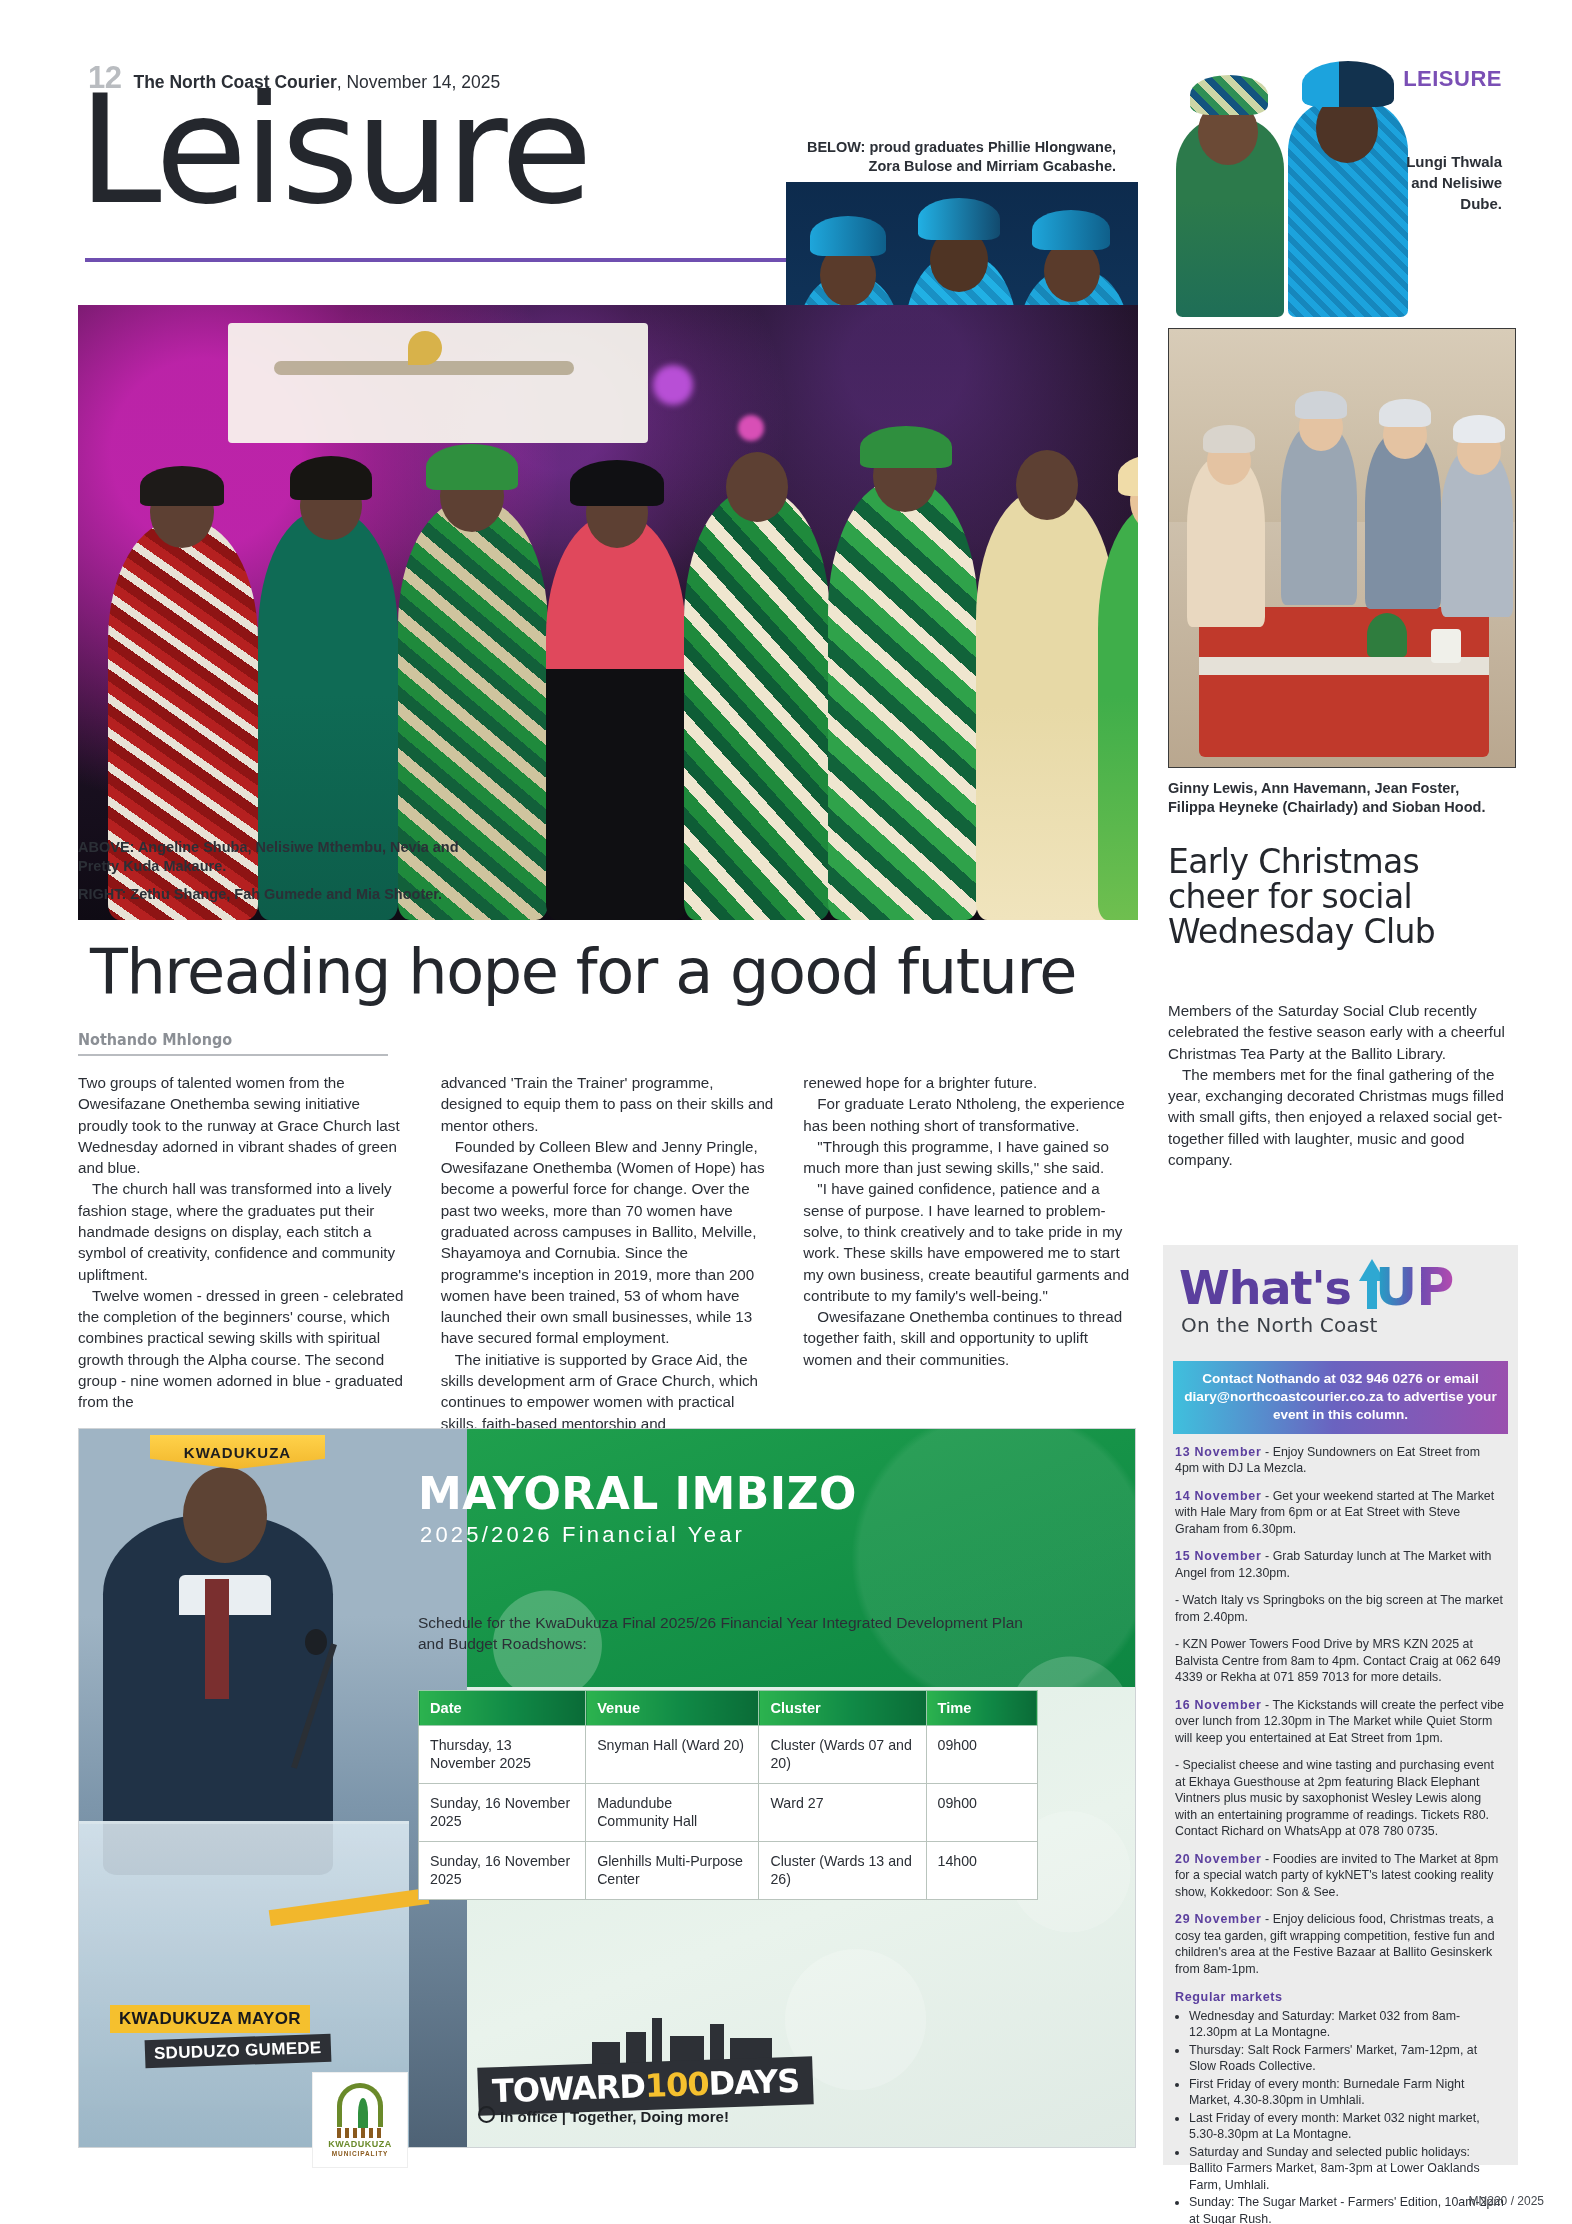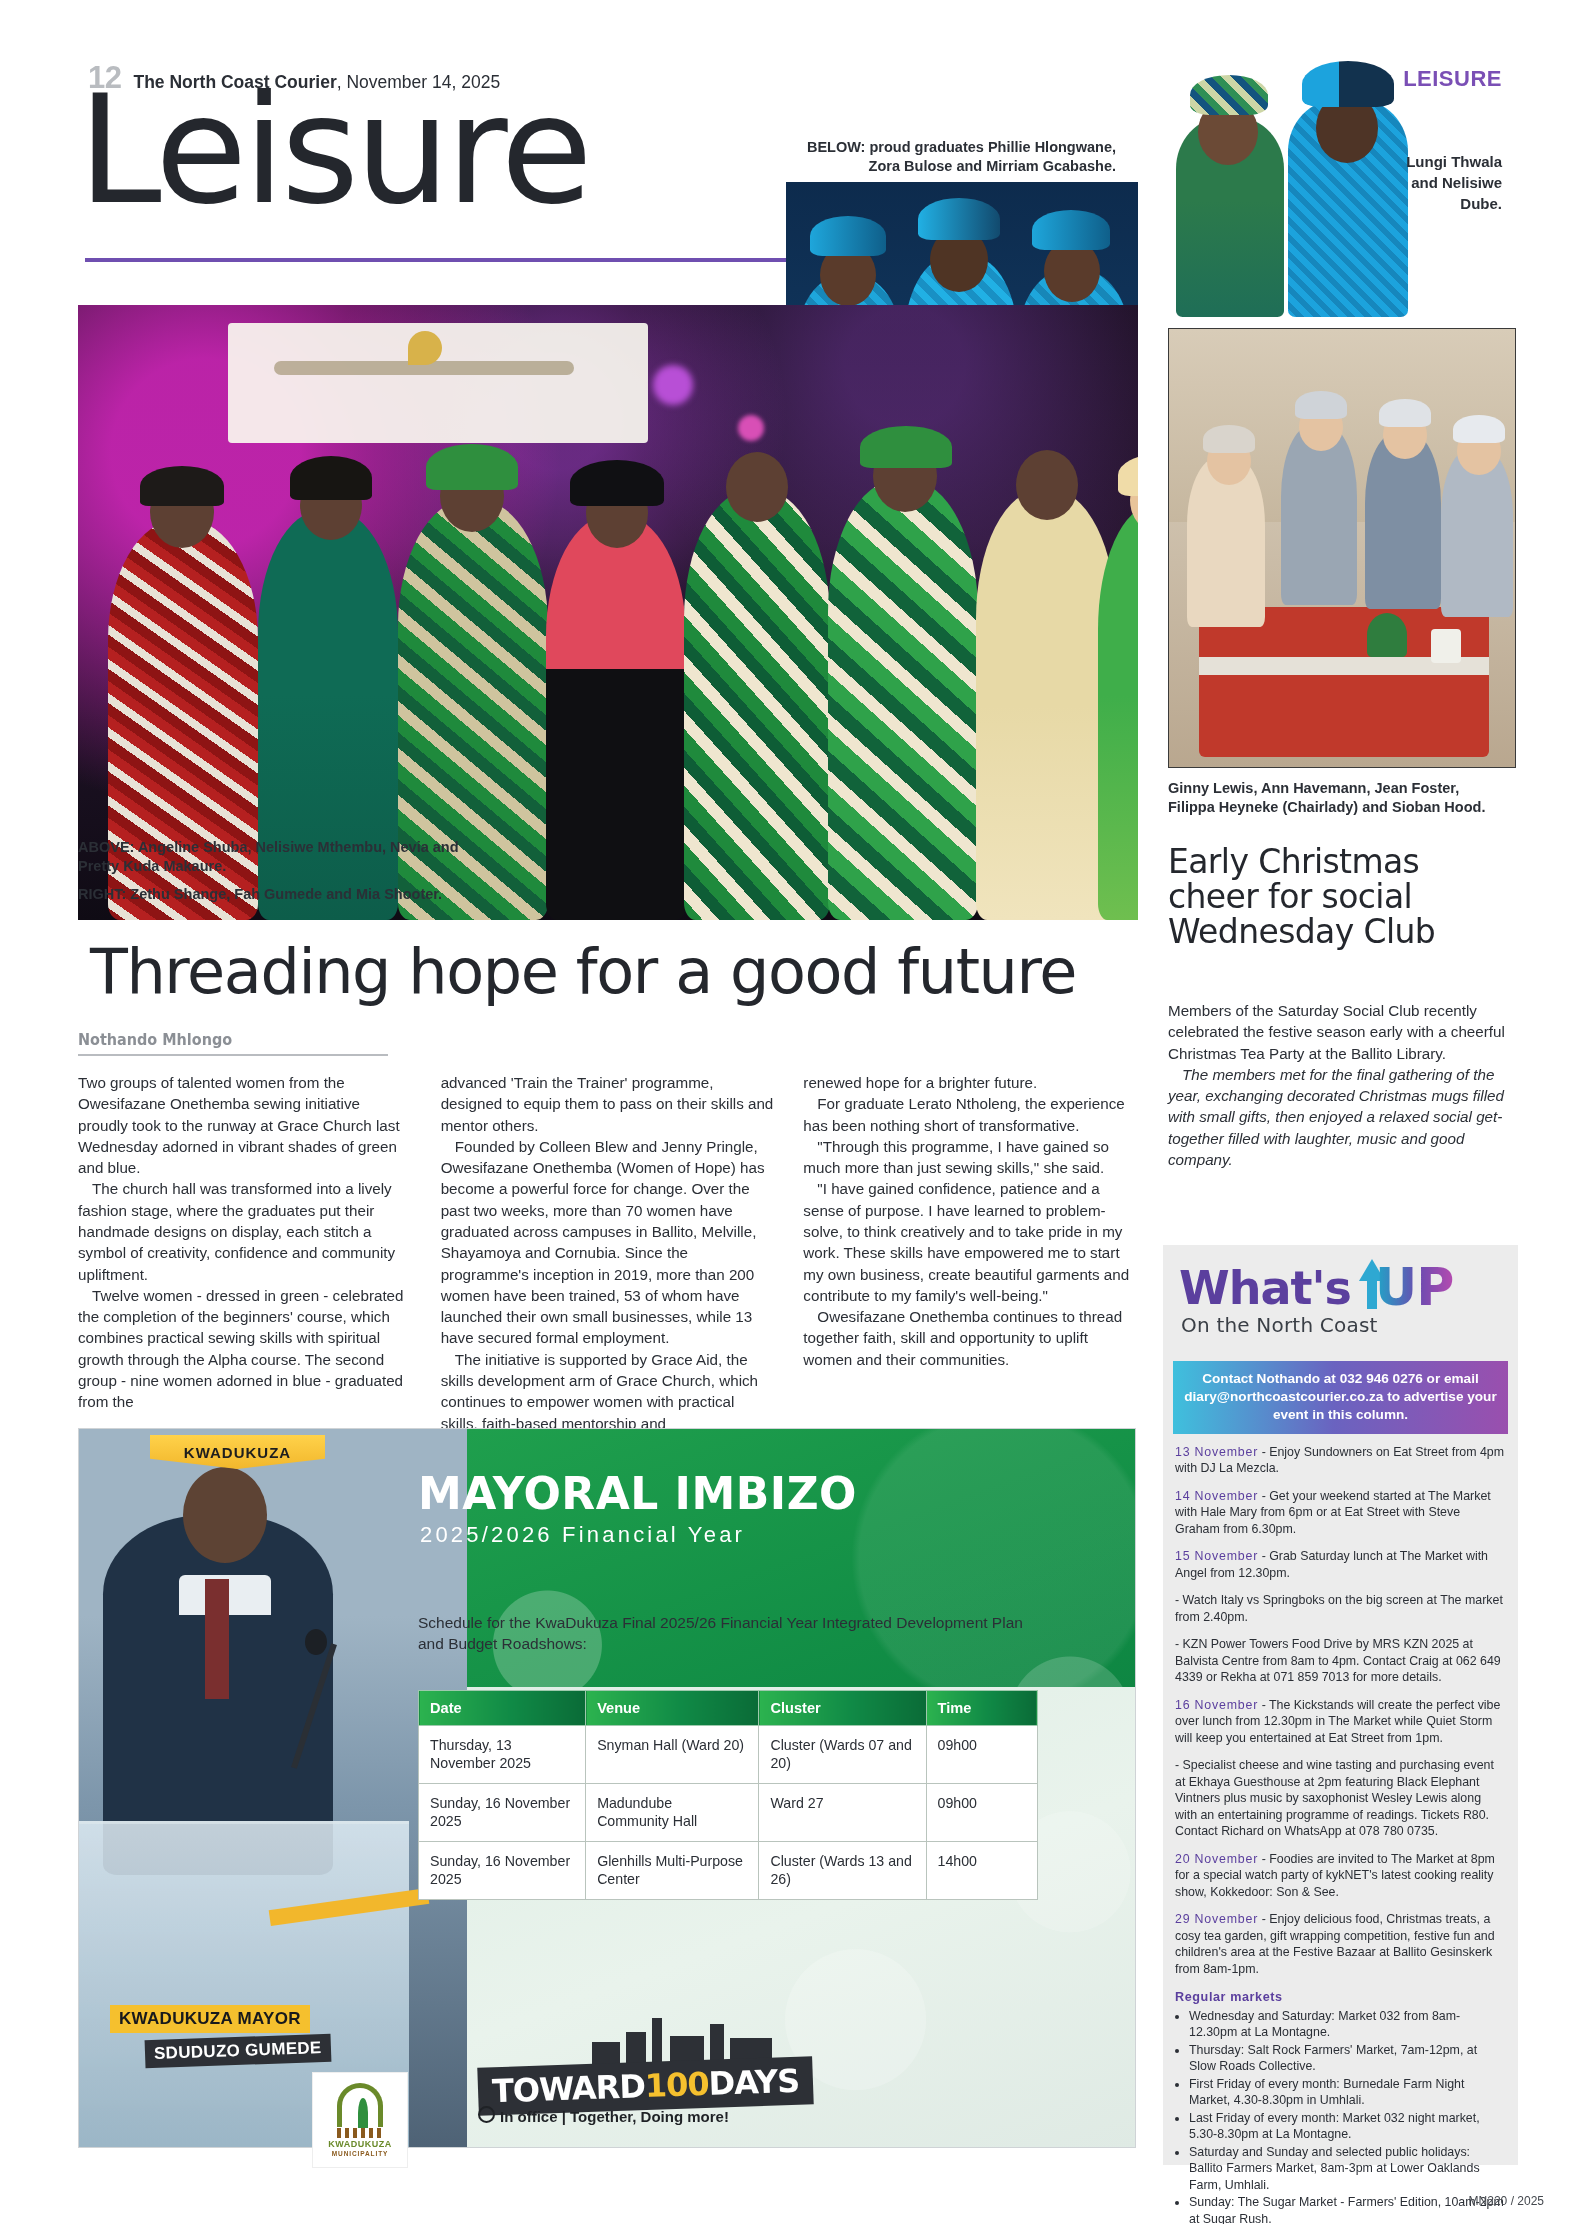--- a/index.html
+++ b/index.html
@@ -90,21 +90,21 @@
   .xmas-head {
     position:absolute; left:1168px; top:845px; width:350px;
     font-family:"DejaVu Sans", sans-serif;
     font-size:33px; line-height:1.06; color:#24272d; letter-spacing:-0.6px;
   }
   .xmas-body {
     position:absolute; left:1168px; top:1000px; width:345px;
     font-size:15.2px; line-height:1.40;
   }
   .xmas-body p { margin:0; }
-  .xmas-body p + p { text-indent:14px;font-style:italic; }
+  .xmas-body p + p { text-indent:14px; }
 
   
   #whatsup { position:absolute; left:1163px; top:1245px; width:355px; height:920px;
              background:#ececec; }
   .wu-logo { position:relative; height:112px; }
   .wu-whats {
     position:absolute; left:16px; top:16px;
     font-family:"DejaVu Sans", sans-serif;
     font-size:46px; font-weight:700; color:#5b3f9e; letter-spacing:-1px;
   }
@@ -126,21 +126,21 @@
     font-size:20px; color:#3a3f46; letter-spacing:0.2px;
     font-family:"DejaVu Sans", sans-serif;
   }
   .wu-contact {
     margin:4px 10px 10px 10px; padding:9px 8px;
     background:linear-gradient(90deg,#3fc0dd 0%,#6a63c0 48%,#9a4fae 100%);
     color:#fff; text-align:center; font-weight:700; font-size:13.6px; line-height:1.34;
   }
   .wu-list { padding:0 12px 14px 12px; font-size:12.4px; line-height:1.33; color:#2b2f36; }
   .wu-item { margin-bottom:11px; }
-  .wu-date { color:#5b3f9e; font-weight:400; letter-spacing:0.8px; }
+  .wu-date { color:#5b3f9e; font-weight:700; letter-spacing:0.8px; }
   .wu-sec { color:#5b3f9e; font-weight:700; letter-spacing:0.6px; margin:12px 0 2px; font-size:12.6px;}
   .wu-bullets { margin:0; padding-left:14px; }
   .wu-bullets li { margin-bottom:1px; }
 
   
   #imbizo { position:absolute; left:78px; top:1428px; width:1058px; height:720px;
             border:1px solid #cfd3d6; overflow:hidden; background:#fff; }
   .imb-green {
     position:absolute; left:388px; top:0; width:670px; height:720px;
     background:

